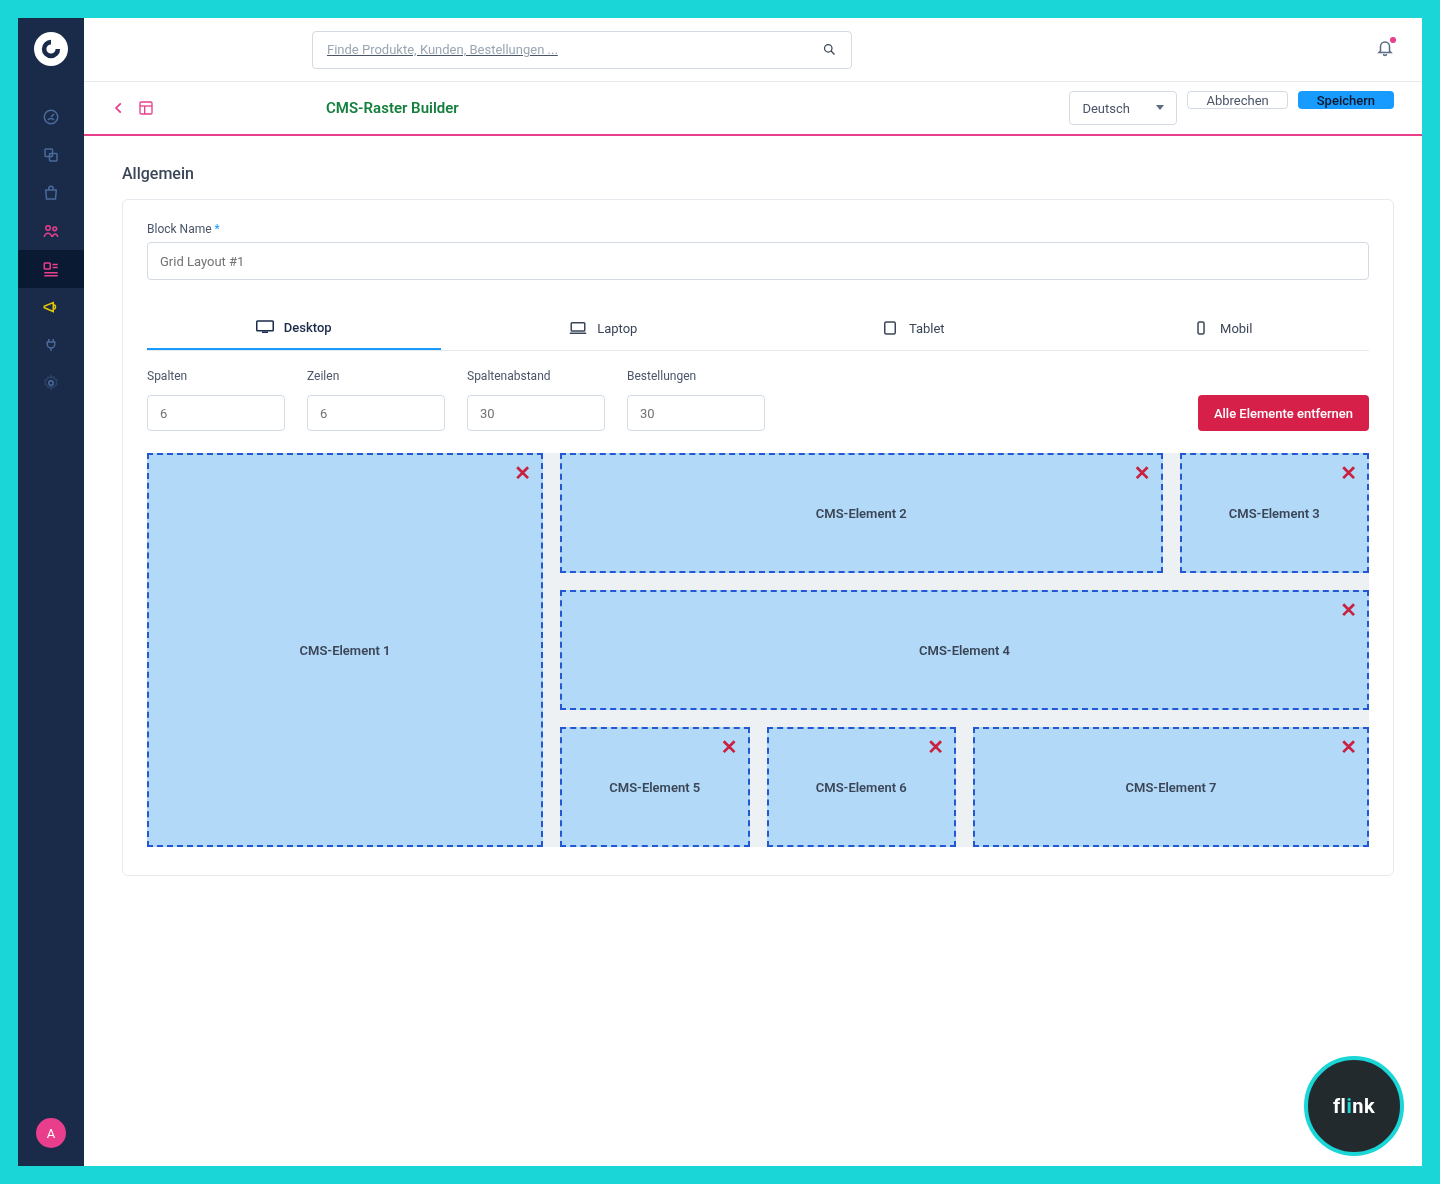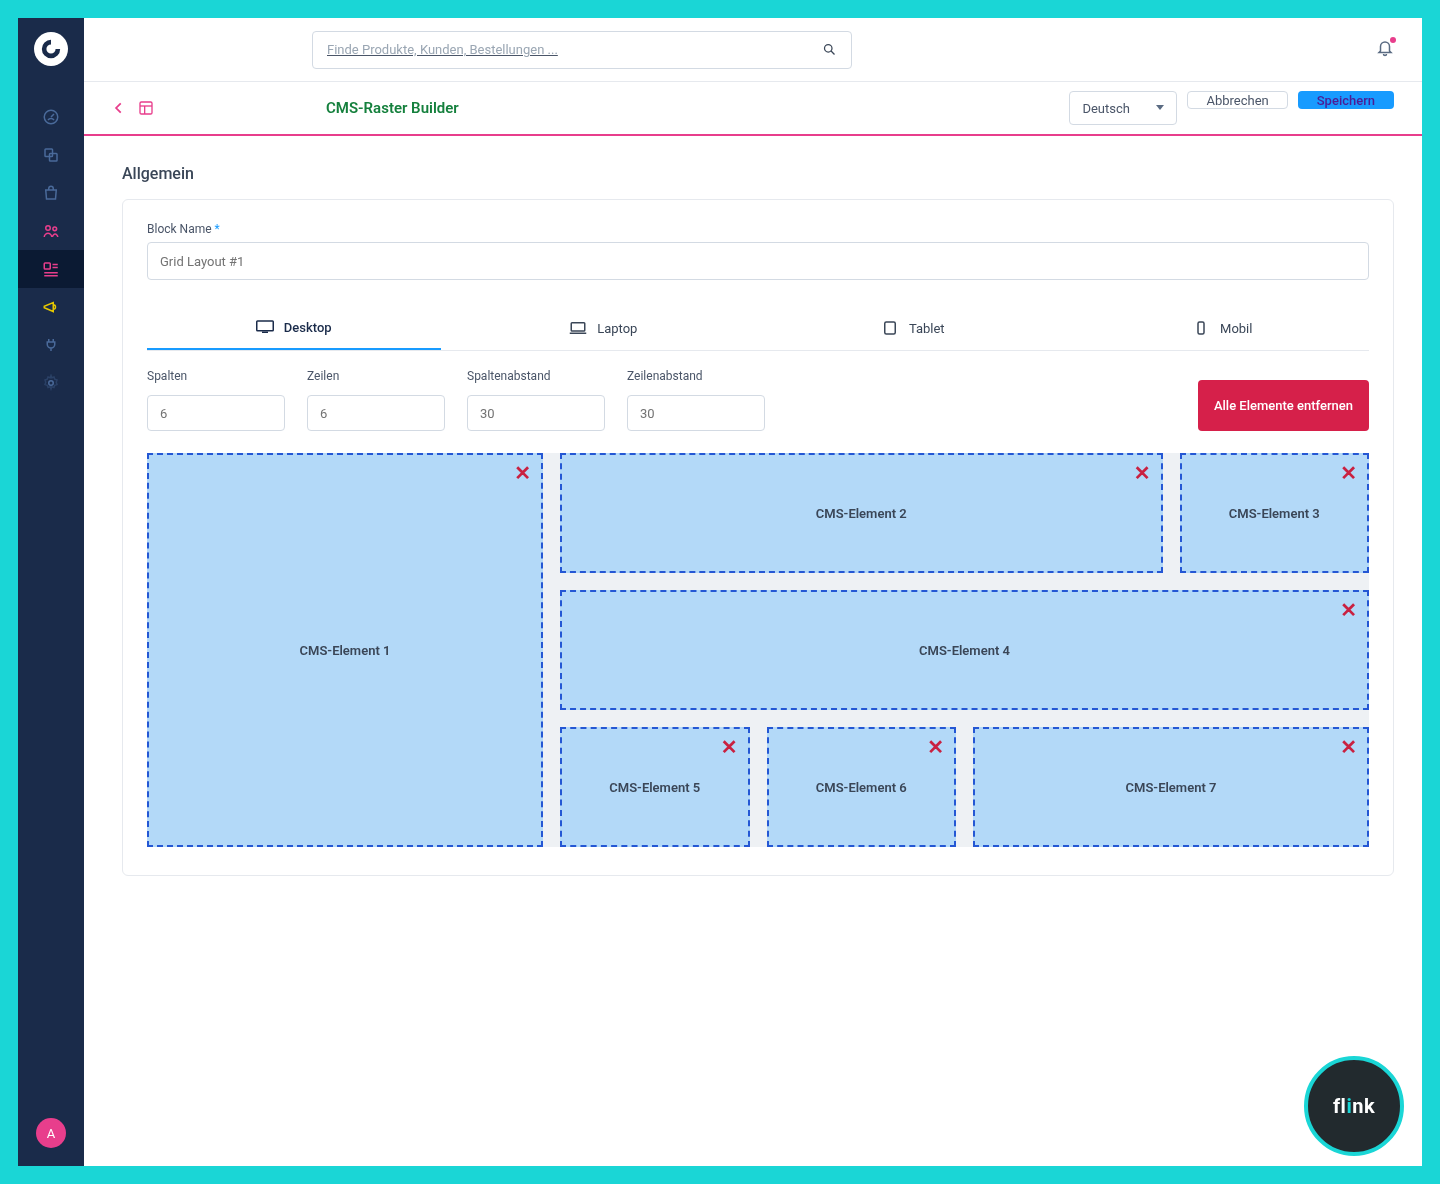--- a/index.html
+++ b/index.html
@@ -26,35 +26,35 @@
 .bell .dot { position: absolute; top: -2px; right: -2px; width: 6px; height: 6px; background: #e83e8c; border-radius: 50%; }
 .subbar { height: 54px; border-bottom: 2px solid #e83e8c; display: flex; align-items: center; padding: 0 28px; gap: 12px; }
 .back-btn { color: #e83e8c; cursor: pointer; display: flex; align-items: center; }
 .layout-icon { color: #e83e8c; display: flex; align-items: center; }
 .page-title { margin-left: 160px; font-size: 15px; font-weight: 600; color: #15803d; }
 .subbar-actions { margin-left: auto; display: flex; gap: 10px; }
 .select-lang { height: 34px; border: 1px solid #d3dae3; border-radius: 4px; padding: 0 34px 0 12px; display: flex; align-items: center; font-size: 13px; color: #4a5568; min-width: 108px; position: relative; cursor: pointer; background: #fff; }
 .select-lang::after { content: ""; position: absolute; right: 12px; top: 13px; width: 0; height: 0; border-left: 4px solid transparent; border-right: 4px solid transparent; border-top: 5px solid #5a6b82; }
 .btn { height: 18px; border-radius: 4px; padding: 0 18px; font-size: 13px; display: flex; align-items: center; cursor: pointer; border: 1px solid transparent; }
 .btn-secondary { background: #fff; border-color: #d3dae3; color: #4a5568; }
-.btn-primary { background: #189bff; color: #4c1d95; font-weight: 500; text-align: right; }
+.btn-primary { background: #189bff; color: #0f172a; font-weight: 500; text-align: right; }
 .content { padding: 28px 28px 40px 38px; overflow: auto; flex: 1; }
 .section-title { font-size: 16px; color: #3a4657; margin-bottom: 16px; font-weight: 500; }
 .card { border: 1px solid #e6e9ee; border-radius: 6px; padding: 22px 24px 28px 24px; }
 .field-label { font-size: 12px; color: #4a5568; margin-bottom: 6px; }
 .req { color: #189bff; }
 .text-input { width: 100%; height: 38px; border: 1px solid #d3dae3; border-radius: 4px; padding: 0 12px; font-size: 13px; color: #737373; outline: none; }
 .device-tabs { display: flex; margin-top: 26px; border-bottom: 1px solid #e6e9ee; gap: 16px; }
 .device-tab { flex: 1; height: 44px; display: flex; align-items: center; justify-content: center; gap: 10px; font-size: 13px; color: #3a4657; cursor: pointer; }
 .device-tab.active { border-bottom: 2px solid #189bff; color: #1a2b4a; font-weight: 500; }
 .device-tab svg { width: 18px; height: 14px; }
 .grid-controls { display: flex; gap: 22px; margin-top: 18px; align-items: flex-end; }
 .gc-field { display: flex; flex-direction: column; gap: 6px; width: 138px; }
 .gc-field .text-input { height: 36px; }
-.remove-btn { margin-left: auto; height: 51px; background: #d6204a; color: #fff; border-radius: 4px; padding: 0 16px; font-size: 13px; display: flex; align-items: center; cursor: pointer; font-weight: 500; }
+.remove-btn { margin-left: auto; height: 36px; background: #d6204a; color: #fff; border-radius: 4px; padding: 0 16px; font-size: 13px; display: flex; align-items: center; cursor: pointer; font-weight: 500; }
 .grid-area { margin-top: 22px; display: grid; grid-template-columns: repeat(6, 1fr); grid-auto-rows: 120px; gap: 17px; background: #eef1f4; padding: 0; }
 .cms-element { background: #b3d9f8; border: 2px dashed #2457d4; display: flex; align-items: center; justify-content: center; font-size: 13px; font-weight: 600; color: #3a4657; position: relative; }
 .cms-element .close { position: absolute; top: 8px; right: 10px; color: #c92141; font-size: 20px; cursor: pointer; line-height: 1; }
 .flink-logo { position: absolute; right: 18px; bottom: 10px; width: 100px; height: 100px; border-radius: 50%; background: #222a2e; border: 4px solid #1ad6d6; display: flex; align-items: center; justify-content: center; color: #fff; font-weight: 700; font-size: 20px; letter-spacing: 0.5px; }
 .flink-logo .i-dot { color: #1ad6d6; }
 </style>
 </head>
 <body>
 
 <div class="frame">
@@ -202,21 +202,21 @@
           </div>
           <div class="gc-field">
             <div class="field-label">Zeilen</div>
             <input class="text-input" value="6" style="">
           </div>
           <div class="gc-field">
             <div class="field-label">Spaltenabstand</div>
             <input class="text-input" value="30" style="">
           </div>
           <div class="gc-field">
-            <div class="field-label">Zeilenabstand</div>
+            <div class="field-label">Bestellungen</div>
             <input class="text-input" value="30" style="">
           </div>
           <div class="remove-btn">Alle Elemente entfernen</div>
         </div>
 
         <div class="grid-area" id="grid-area">
             <div class="cms-element" style="grid-area: 1 / 1 / 4 / 3;">
               <span>CMS-Element 1</span>
               <span class="close">✕</span>
             </div>

